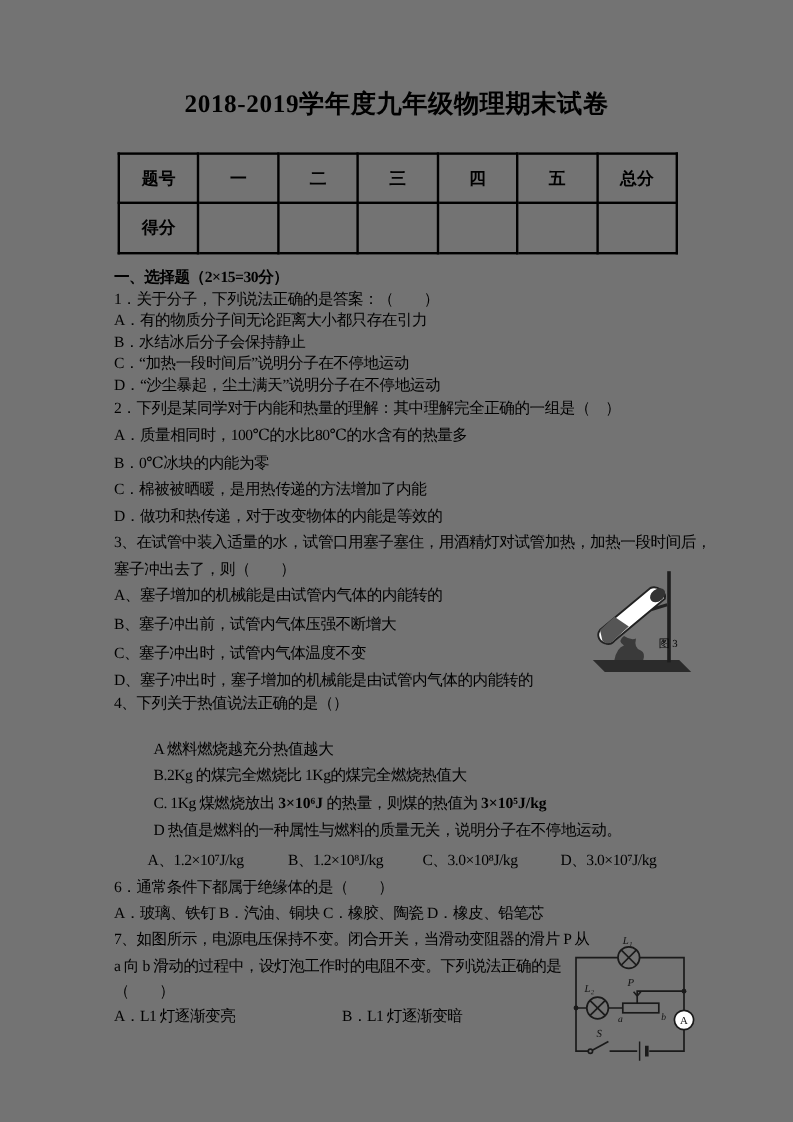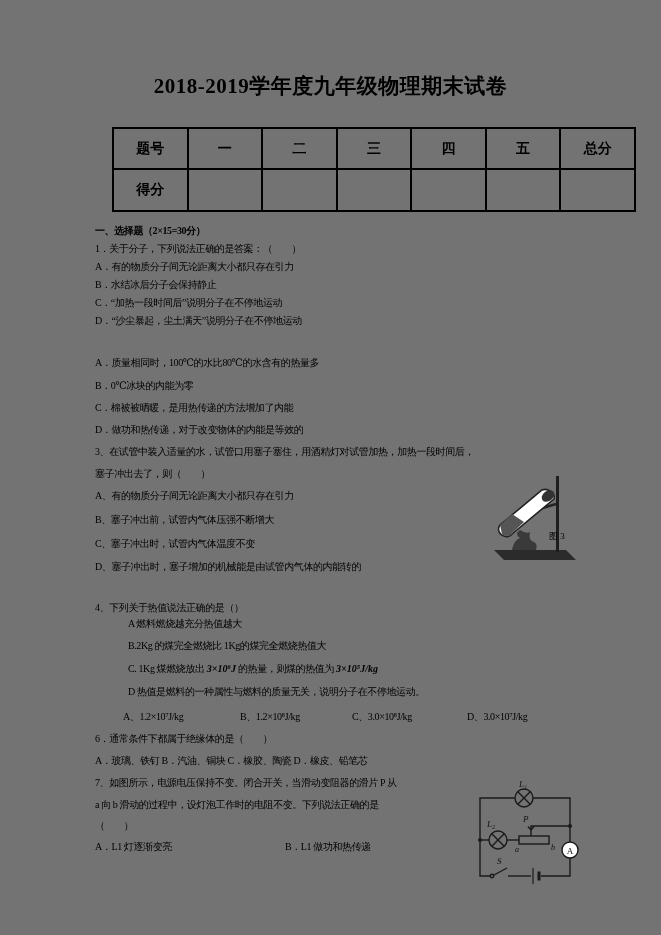--- a/index.html
+++ b/index.html
@@ -1,30 +1,30 @@
 <!DOCTYPE html>
 <html><head>
 <meta charset="utf-8">
 <style>
   html,body{margin:0;padding:0;background:#ffffff;}
   .page{position:relative;width:661px;height:935px;background:#737373;overflow:hidden;
         font-family:"Liberation Serif","DejaVu Serif",serif;color:#000;padding-left:18px;}
   .title{position:absolute;top:72px;left:0;width:661px;text-align:center;
          font-size:21px;font-weight:bold;letter-spacing:0.5px;}
-  table.score{position:absolute;top:127px;left:112px;width:524px;border-collapse:collapse;
+  table.score{position:absolute;top:127px;left:98px;width:467px;border-collapse:collapse;
               table-layout:fixed;font-family:Liberation Mono, monospace;}
   table.score td{border:2px solid #000;text-align:center;vertical-align:middle;
                  font-size:14px;font-weight:bold;padding:0;}
   table.score tr.r1 td{height:39px;}
   table.score tr.r2 td{height:40px;}
-  .ln{position:absolute;left:95px;white-space:nowrap;font-size:10px;letter-spacing:-0.4px;
+  .ln{position:absolute;left:95px;white-space:nowrap;font-size:13px;letter-spacing:-0.4px;
       line-height:18px;}
   .bold{font-weight:bold;}
   .indent{padding-left:33px;margin-top:17px;}
-  .vals{font-weight:bold;font-style:italic;letter-spacing:0;}
+  .vals{font-weight:bold;letter-spacing:0;}
   .optspan{position:absolute;top:0;white-space:nowrap;}
   .fig3{position:absolute;left:490px;top:474px;width:90px;height:88px;}
   .fig3cap{position:absolute;left:549px;top:530px;font-size:9px;letter-spacing:0;}
   .circuit{position:absolute;left:474px;top:780px;width:106px;height:108px;}
   svg text{font-family:"Liberation Serif","DejaVu Serif",serif;}
 </style>
 </head>
 <body>
 
 <div class="page">
@@ -55,67 +55,68 @@
     </table>
 
   <div class="ln bold" style="top:222px">一、选择题（2×15=30分）</div>
 
   <div class="ln" style="top:240px">1．关于分子，下列说法正确的是答案：（　　）</div>
   <div class="ln" style="top:258px">A．有的物质分子间无论距离大小都只存在引力</div>
   <div class="ln" style="top:276px">B．水结冰后分子会保持静止</div>
   <div class="ln" style="top:294px">C．“加热一段时间后”说明分子在不停地运动</div>
   <div class="ln" style="top:312px">D．“沙尘暴起，尘土满天”说明分子在不停地运动</div>
 
+  <div class="ln" style="top:331px">2．下列是某同学对于内能和热量的理解：其中理解完全正确的一组是（　）</div>
   <div class="ln" style="top:354px">A．质量相同时，100℃的水比80℃的水含有的热量多</div>
   <div class="ln" style="top:377px">B．0℃冰块的内能为零</div>
   <div class="ln" style="top:399px">C．棉被被晒暖，是用热传递的方法增加了内能</div>
   <div class="ln" style="top:421px">D．做功和热传递，对于改变物体的内能是等效的</div>
 
   <div class="ln" style="top:443px">3、在试管中装入适量的水，试管口用塞子塞住，用酒精灯对试管加热，加热一段时间后，</div>
   <div class="ln" style="top:465px">塞子冲出去了，则（　　）</div>
-  <div class="ln" style="top:487px">A、有的物质分子间无论距离大小都只存在引力</div>
+  <div class="ln" style="top:487px">A、塞子增加的机械能是由试管内气体的内能转的</div>
   <div class="ln" style="top:511px">B、塞子冲出前，试管内气体压强不断增大</div>
   <div class="ln" style="top:535px">C、塞子冲出时，试管内气体温度不变</div>
   <div class="ln" style="top:558px">D、塞子冲出时，塞子增加的机械能是由试管内气体的内能转的</div>
 
   <svg class="fig3" viewBox="0 0 90 88" xmlns="http://www.w3.org/2000/svg">
     <polygon points="4,76 76,76 86,86 14,86" fill="#2b2b2b"></polygon>
     <rect x="66" y="2" width="3" height="76" fill="#1e1e1e"></rect>
     <line x1="66" y1="30" x2="46" y2="36" stroke="#222" stroke-width="2.5"></line>
     <g>
       <path d="M14,62 a7,7 0 0 1 -4,-11 L52,16 a8,6 30 0 1 12,9 L22,60 a7,7 0 0 1 -8,2 Z" fill="#ffffff" stroke="#222" stroke-width="1.6"></path>
       <ellipse cx="58" cy="22" rx="7" ry="5" transform="rotate(-38 58 22)" fill="#333"></ellipse>
       <path d="M12,60 a6,6 0 0 0 8,1 L34,48 L22,40 L10,51 Z" fill="#555"></path>
     </g>
     <path d="M22,76 q2,-10 8,-12 q-6,-4 0,-8 q6,4 10,2 q-2,8 4,10 q4,2 2,8 Z" fill="#3a3a3a"></path>
   </svg>
   <div class="fig3cap">图 3</div>
 
-  <div class="ln" style="top:599px">4、下列关于热值说法正确的是（）</div>
+  <div class="ln" style="top:577px">4、下列关于热值说法正确的是（）</div>
   <div class="ln indent" style="top:598px">A 燃料燃烧越充分热值越大</div>
   <div class="ln indent" style="top:620px">B.2Kg 的煤完全燃烧比 1Kg的煤完全燃烧热值大</div>
   <div class="ln indent" style="top:643px"><span>C. 1Kg 煤燃烧放出 </span><span class="vals">3×10⁶J</span><span> 的热量，则煤的热值为 </span><span class="vals">3×10⁵J/kg</span></div>
   <div class="ln indent" style="top:666px">D 热值是燃料的一种属性与燃料的质量无关，说明分子在不停地运动。</div>
 
   <div class="ln" style="top:708px;width:480px">
     <span class="optspan" style="left:28px">A、1.2×10⁷J/kg</span>
     <span class="optspan" style="left:145px">B、1.2×10⁸J/kg</span>
     <span class="optspan" style="left:257px">C、3.0×10⁸J/kg</span>
     <span class="optspan" style="left:372px">D、3.0×10⁷J/kg</span>
   </div>
 
   <div class="ln" style="top:730px">6．通常条件下都属于绝缘体的是（　　）</div>
   <div class="ln" style="top:752px">A．玻璃、铁钉  B．汽油、铜块  C．橡胶、陶瓷  D．橡皮、铅笔芯</div>
 
   <div class="ln" style="top:774px">7、如图所示，电源电压保持不变。闭合开关，当滑动变阻器的滑片 P 从</div>
   <div class="ln" style="top:796px">a 向 b 滑动的过程中，设灯泡工作时的电阻不变。下列说法正确的是</div>
   <div class="ln" style="top:817px">（　　）</div>
   <div class="ln" style="top:838px;width:400px">
     <span class="optspan" style="left:0">A．L1 灯逐渐变亮</span>
-    <span class="optspan" style="left:190px">B．L1 做功和热传递</span>
+    <span class="optspan" style="left:190px">B．L1 灯逐渐变暗</span>
   </div>
 
   <svg class="circuit" viewBox="0 0 106 108" xmlns="http://www.w3.org/2000/svg">
     <g stroke="#1a1a1a" stroke-width="1.4" fill="none">
 
       <polyline points="41,18 6,18 6,96 16,96"></polyline>
       <polyline points="59,18 96,18 96,96 67,96"></polyline>
       <line x1="34" y1="96" x2="57" y2="96"></line>
 
       <circle cx="50" cy="18" r="9"></circle>

